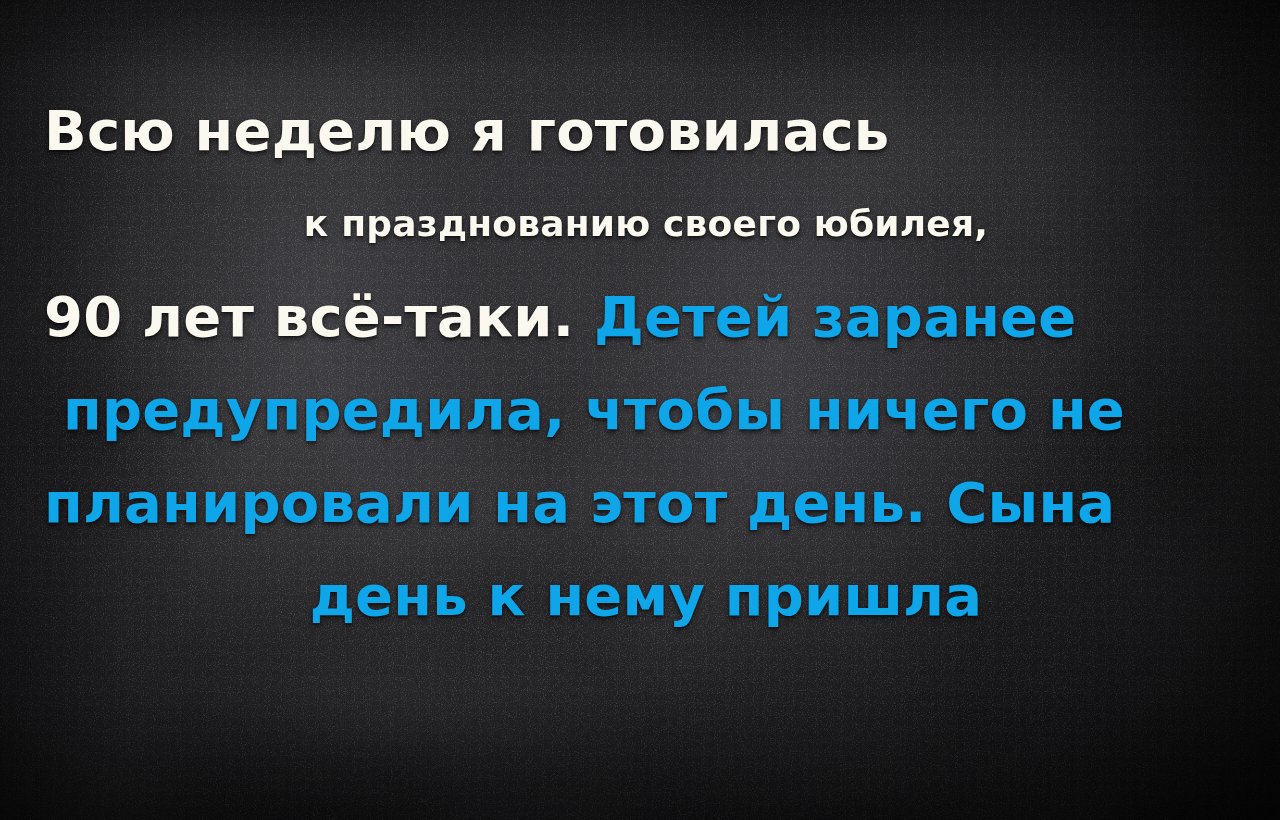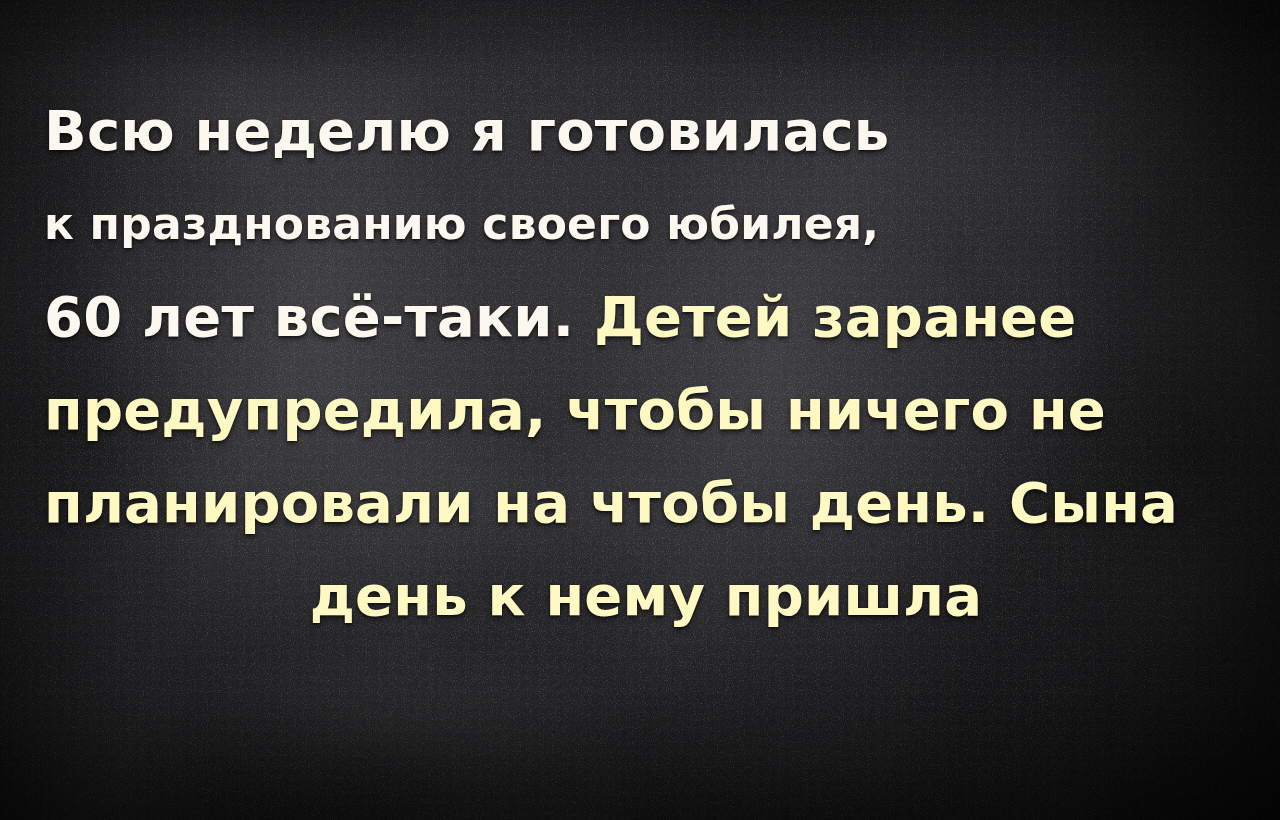--- a/index.html
+++ b/index.html
@@ -124,21 +124,21 @@
     font-size: 56px;
     line-height: 93px;
     letter-spacing: 0.2px;
     white-space: nowrap;
     text-shadow:
       0 3px 5px rgba(0,0,0,0.55),
       0 1px 2px rgba(0,0,0,0.45);
   }
 
   .seg-white { color: #FBF8EF; }
-  .seg-yellow { color: #fef9c3; }
+  .seg-yellow { color: #0ea5e9; }
 
   .seg { display: inline; }
 </style>
 </head>
 <body>
 
 <div class="canvas">
 
   <div class="bg-base"></div>
   <div class="bg-smear-a"></div>
@@ -166,26 +166,26 @@
     </filter>
     <rect width="1280" height="820" filter="url(#grainDark)"></rect>
   </svg>
 
   <div class="bg-vignette"></div>
 
   <div class="quote">
 
     <div class="line" style="font-size: 56px;"><span class="seg seg-white">Всю неделю я готовилась</span></div>
 
-    <div class="line" style="font-size: 44px;"><span class="seg seg-white">к празднованию своего юбилея,</span></div>
+    <div class="line" style="font-size: 36px; text-align: center;"><span class="seg seg-white">к празднованию своего юбилея,</span></div>
 
-    <div class="line" style="font-size: 56px;"><span class="seg seg-white">60 лет всё-таки. </span><span class="seg seg-yellow">Детей заранее</span></div>
+    <div class="line" style="font-size: 56px;"><span class="seg seg-white">90 лет всё-таки. </span><span class="seg seg-yellow">Детей заранее</span></div>
 
-    <div class="line" style="font-size: 56px;"><span class="seg seg-yellow">предупредила, чтобы ничего не</span></div>
+    <div class="line" style="font-size: 56px; margin-left: 19px;"><span class="seg seg-yellow">предупредила, чтобы ничего не</span></div>
 
-    <div class="line" style="font-size: 56px;"><span class="seg seg-yellow">планировали на чтобы день. Сына</span></div>
+    <div class="line" style="font-size: 56px;"><span class="seg seg-yellow">планировали на этот день. Сына</span></div>
 
 
     <div class="line" style="font-size: 56px; text-align: center;"><span class="seg seg-yellow">день к нему пришла</span></div>
 
   </div>
 
 </div>
 
 </body></html>

